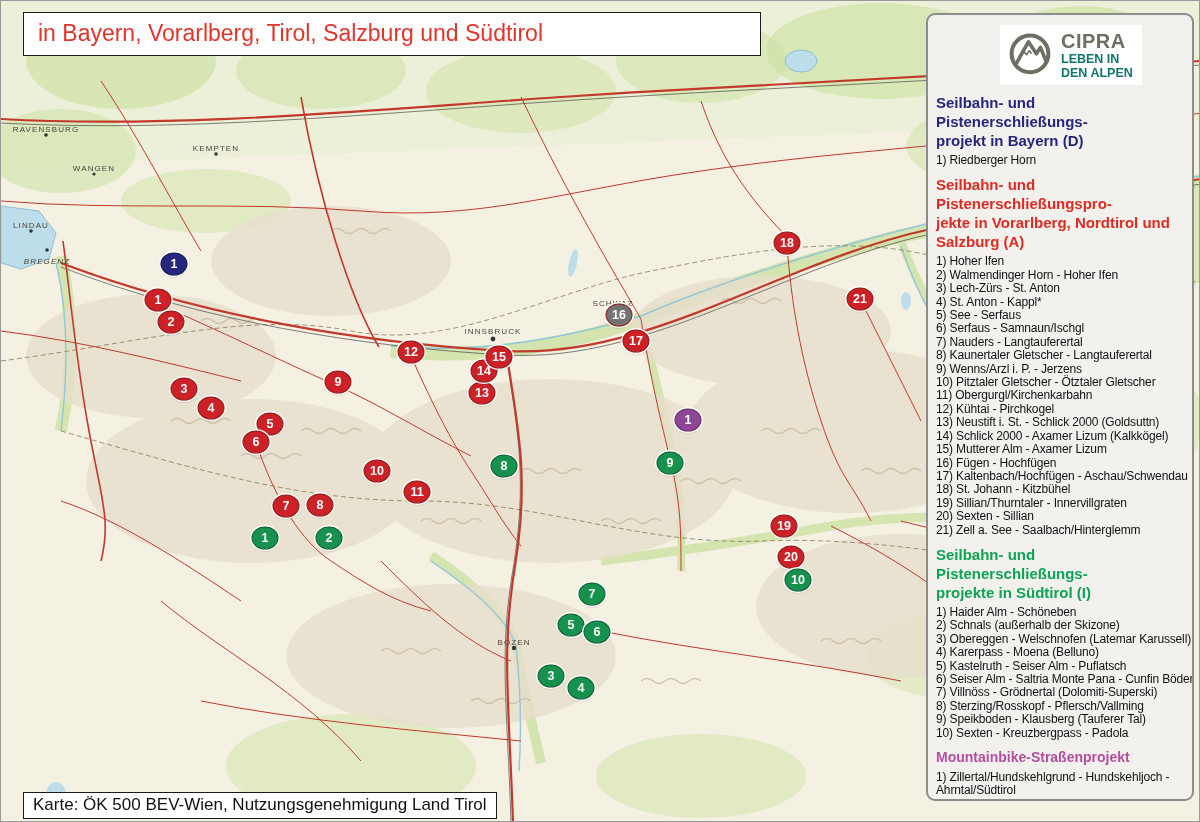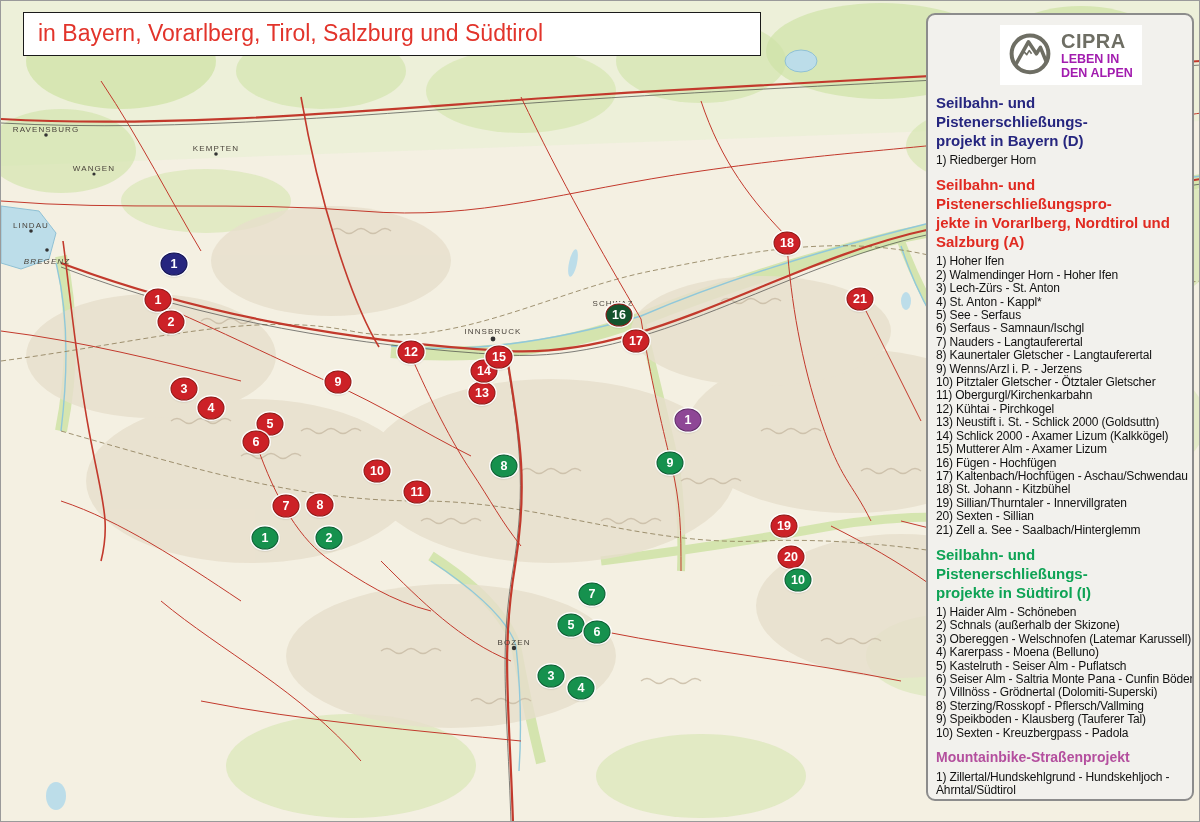--- a/index.html
+++ b/index.html
@@ -27,21 +27,21 @@
 
   
   .caption-box{position:absolute;left:22px;top:791px;background:#fff;border:1px solid #1a1a1a;
     padding:2px 9px 3px 9px;font-size:17px;color:#111;white-space:nowrap;}
 
   
   .panel{position:absolute;left:925px;top:12px;width:268px;height:788px;background:#f2f1ed;
     border:2px solid #8c8c8c;border-radius:9px;box-sizing:border-box;padding:8px 8px 6px 8px;overflow:hidden;}
   .logo-box{width:142px;margin:2px 0 8px 64px;background:#fff;padding:4px 6px;display:flex;align-items:center;gap:7px;box-sizing:border-box;}
   .logo-text .logo-name{font-size:20px;font-weight:bold;color:#6e6e64;letter-spacing:0.5px;line-height:22px;}
-  .logo-text .logo-tag{font-size:12.5px;font-weight:bold;color:#a21caf;line-height:14.5px;}
+  .logo-text .logo-tag{font-size:12.5px;font-weight:bold;color:#0f766e;line-height:14.5px;}
   .sec-h{font-weight:bold;font-size:15px;line-height:19px;white-space:pre-line;margin:8px 0 4px 0;}
   .sec-h.bayern{color:#26267f;margin-top:4px;}
   .sec-h.austria{color:#e02a21;}
   .sec-h.suedtirol{color:#0ea355;}
   .sec-h.mountainbike{color:#b44f9e;font-size:14px;}
   .sec-items{font-size:12px;line-height:13.4px;letter-spacing:-0.15px;color:#111;}
   .legend-item{white-space:pre;}
 </style>
 </head>
 <body>
@@ -203,21 +203,21 @@
       <div class="marker marker-austria" style="left: 255px; top: 441px; background: rgb(204, 33, 39);">6</div>
       <div class="marker marker-austria" style="left: 285px; top: 505px; background: rgb(204, 33, 39);">7</div>
       <div class="marker marker-austria" style="left: 319px; top: 504px; background: rgb(204, 33, 39);">8</div>
       <div class="marker marker-austria" style="left: 337px; top: 381px; background: rgb(204, 33, 39);">9</div>
       <div class="marker marker-austria" style="left: 376px; top: 470px; background: rgb(204, 33, 39);">10</div>
       <div class="marker marker-austria" style="left: 416px; top: 491px; background: rgb(204, 33, 39);">11</div>
       <div class="marker marker-austria" style="left: 410px; top: 351px; background: rgb(204, 33, 39);">12</div>
       <div class="marker marker-austria" style="left: 481px; top: 392px; background: rgb(204, 33, 39);">13</div>
       <div class="marker marker-austria" style="left: 483px; top: 370px; background: rgb(204, 33, 39);">14</div>
       <div class="marker marker-austria" style="left: 498px; top: 356px; background: rgb(204, 33, 39);">15</div>
-      <div class="marker marker-austria" style="left: 618px; top: 314px; background: #14532d;">16</div>
+      <div class="marker marker-austria" style="left: 618px; top: 314px; background: #737373;">16</div>
       <div class="marker marker-austria" style="left: 635px; top: 340px; background: rgb(204, 33, 39);">17</div>
       <div class="marker marker-austria" style="left: 786px; top: 242px; background: rgb(204, 33, 39);">18</div>
       <div class="marker marker-austria" style="left: 783px; top: 525px; background: rgb(204, 33, 39);">19</div>
       <div class="marker marker-austria" style="left: 790px; top: 556px; background: rgb(204, 33, 39);">20</div>
       <div class="marker marker-austria" style="left: 859px; top: 298px; background: rgb(204, 33, 39);">21</div>
       <div class="marker marker-suedtirol" style="left: 264px; top: 537px; background: rgb(22, 145, 78);">1</div>
       <div class="marker marker-suedtirol" style="left: 328px; top: 537px; background: rgb(22, 145, 78);">2</div>
       <div class="marker marker-suedtirol" style="left: 550px; top: 675px; background: rgb(22, 145, 78);">3</div>
       <div class="marker marker-suedtirol" style="left: 580px; top: 687px; background: rgb(22, 145, 78);">4</div>
       <div class="marker marker-suedtirol" style="left: 570px; top: 624px; background: rgb(22, 145, 78);">5</div>
@@ -298,14 +298,15 @@
       </div>
 
     <div class="sec-h mountainbike">Mountainbike-Straßenprojekt</div>
     <div class="sec-items">
         <div class="legend-item">1) Zillertal/Hundskehlgrund - Hundskehljoch -
 Ahrntal/Südtirol</div>
       </div>
 
   </div>
 
+  <div class="caption-box">Karte: ÖK 500 BEV-Wien, Nutzungsgenehmigung Land Tirol</div>
 
 </div>
 
 </body></html>

